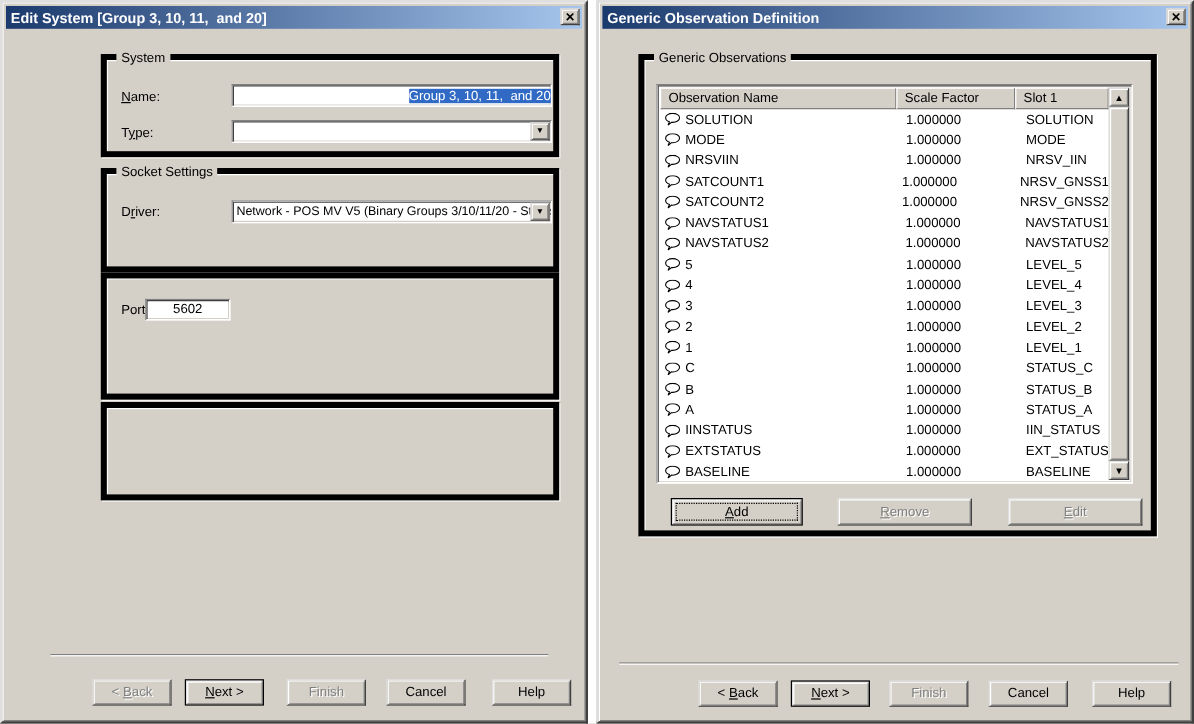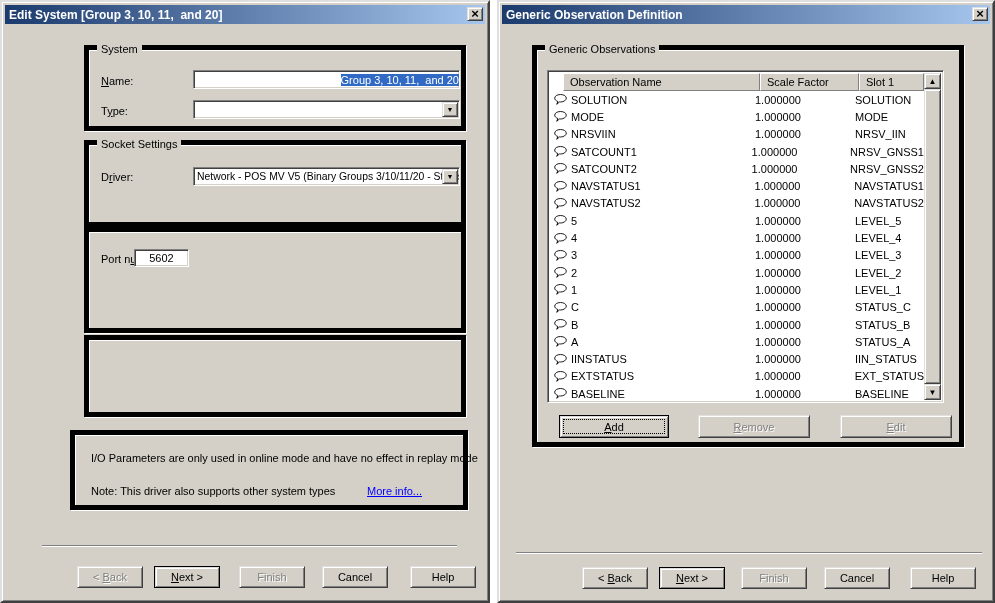--- a/index.html
+++ b/index.html
@@ -70,21 +70,21 @@
   }
   .btn.disabled { color:var(--disabled-text,#808080); text-shadow:1px 1px 0 #ffffff; }
   .focus-rect { position:absolute; left:3px; right:3px; top:3px; bottom:3px; border:1px dotted #000; }
   .hsep { position:absolute; height:0; border-top:1px solid #808080; border-bottom:1px solid #ffffff; }
   u { text-decoration:underline; }
   .link { color:var(--link,#0000ff); text-decoration:underline; cursor:pointer; }
 
   
   .obs-table { position:absolute; }
   .table-area { position:absolute; left:2px; top:2px; right:19px; bottom:2px; background:#fff; overflow:hidden; }
-  .thead { display:flex; height:18px;padding-left:13px; }
+  .thead { display:flex; height:18px; }
   .th {
     background:var(--dialog-bg,#d4d0c8);
     border:1px solid; border-color:#ffffff #808080 #808080 #ffffff;
     box-sizing:border-box; display:flex; align-items:center; padding-left:6px;
     font-size:11px; white-space:pre; overflow:hidden;
   }
   .th.c0 { width:197px; } .th.c1 { width:99px; } .th.c2 { flex:1; }
   .rows { position:absolute; left:0; top:18px; right:0; bottom:0; }
   .trow { display:flex; align-items:center; height:17.3px; font-size:11px; }
   .td-name { width:197px; display:flex; align-items:center; padding-left:4px; box-sizing:border-box; gap:4px; white-space:pre; }
@@ -140,32 +140,27 @@
         <span style="font-size:10.4px;">Network - POS MV V5 (Binary Groups 3/10/11/20 - Status)</span>
       </span>
       <div class="combo-btn">
         <span>▼</span>
       </div>
     </div>
   </div>
 
   <div class="groupbox" style="left:82px; top:225px; width:382px; height:106px;">
     <span class="lbl" style="left:12px; top:21px;">Port&nbsp;n<u>u</u>mber:</span>
-    <div class="sunken textfield centered" style="left:45px; top:17px; width:55px; height:18px;">
+    <div class="sunken textfield centered" style="left:32px; top:17px; width:71px; height:18px;">
       <span>5602</span>
     </div>
   </div>
 
   <div class="groupbox" style="left:82px; top:333px; width:382px; height:82px;"></div>
 
-  <div class="groupbox" style="left:68px; top:428px; width:398px; height:80px;">
-    <span class="lbl" style="left:16px; top:17px;">I/O Parameters are only used in online mode and have no effect in replay mode</span>
-    <span class="lbl" style="left:16px; top:50px;">Note: This driver also supports other system types</span>
-    <span class="lbl link" style="left:292px; top:50px;">More info...</span>
-  </div>
 
   <div class="hsep" style="left:40px; top:543px; width:415px;"></div>
 
   <div class="btn disabled" style="left:75px; top:564px;">
     <span>&lt;&nbsp;<u>B</u>ack</span>
   </div>
   <div class="btn default" style="left:152px; top:564px;">
     <span><u>N</u>ext &gt;</span>
   </div>
   <div class="btn disabled" style="left:237px; top:564px;">

